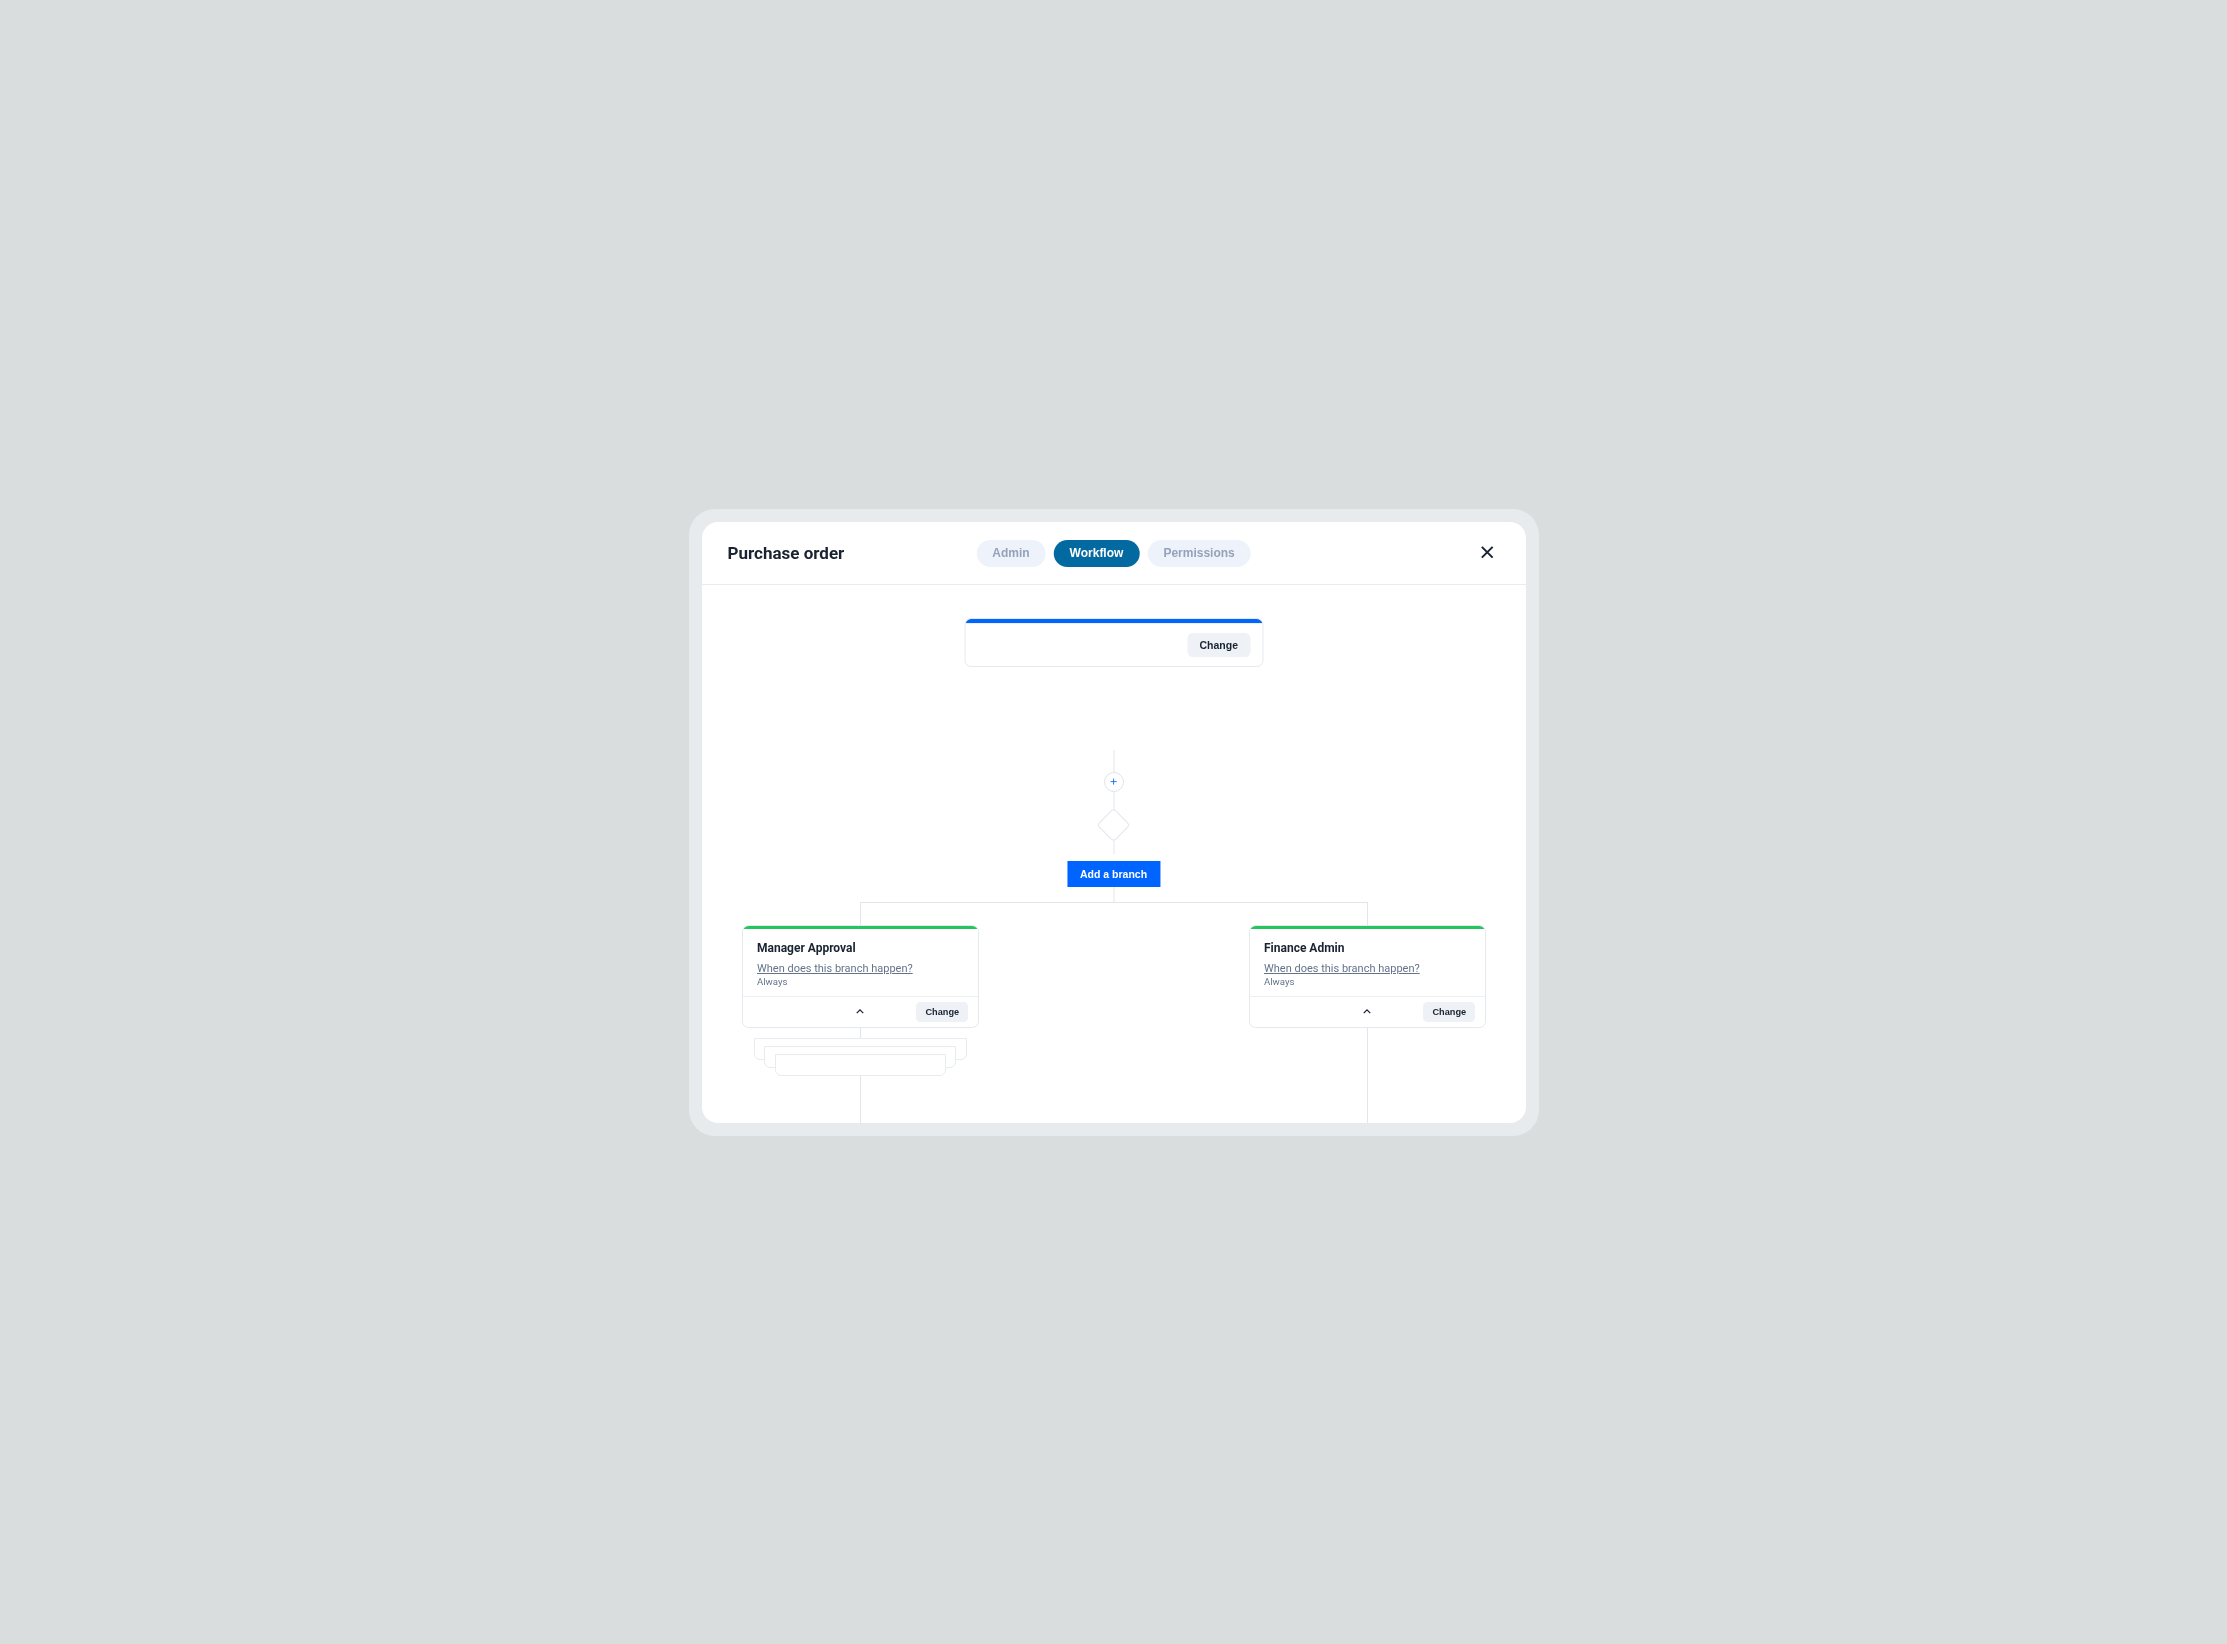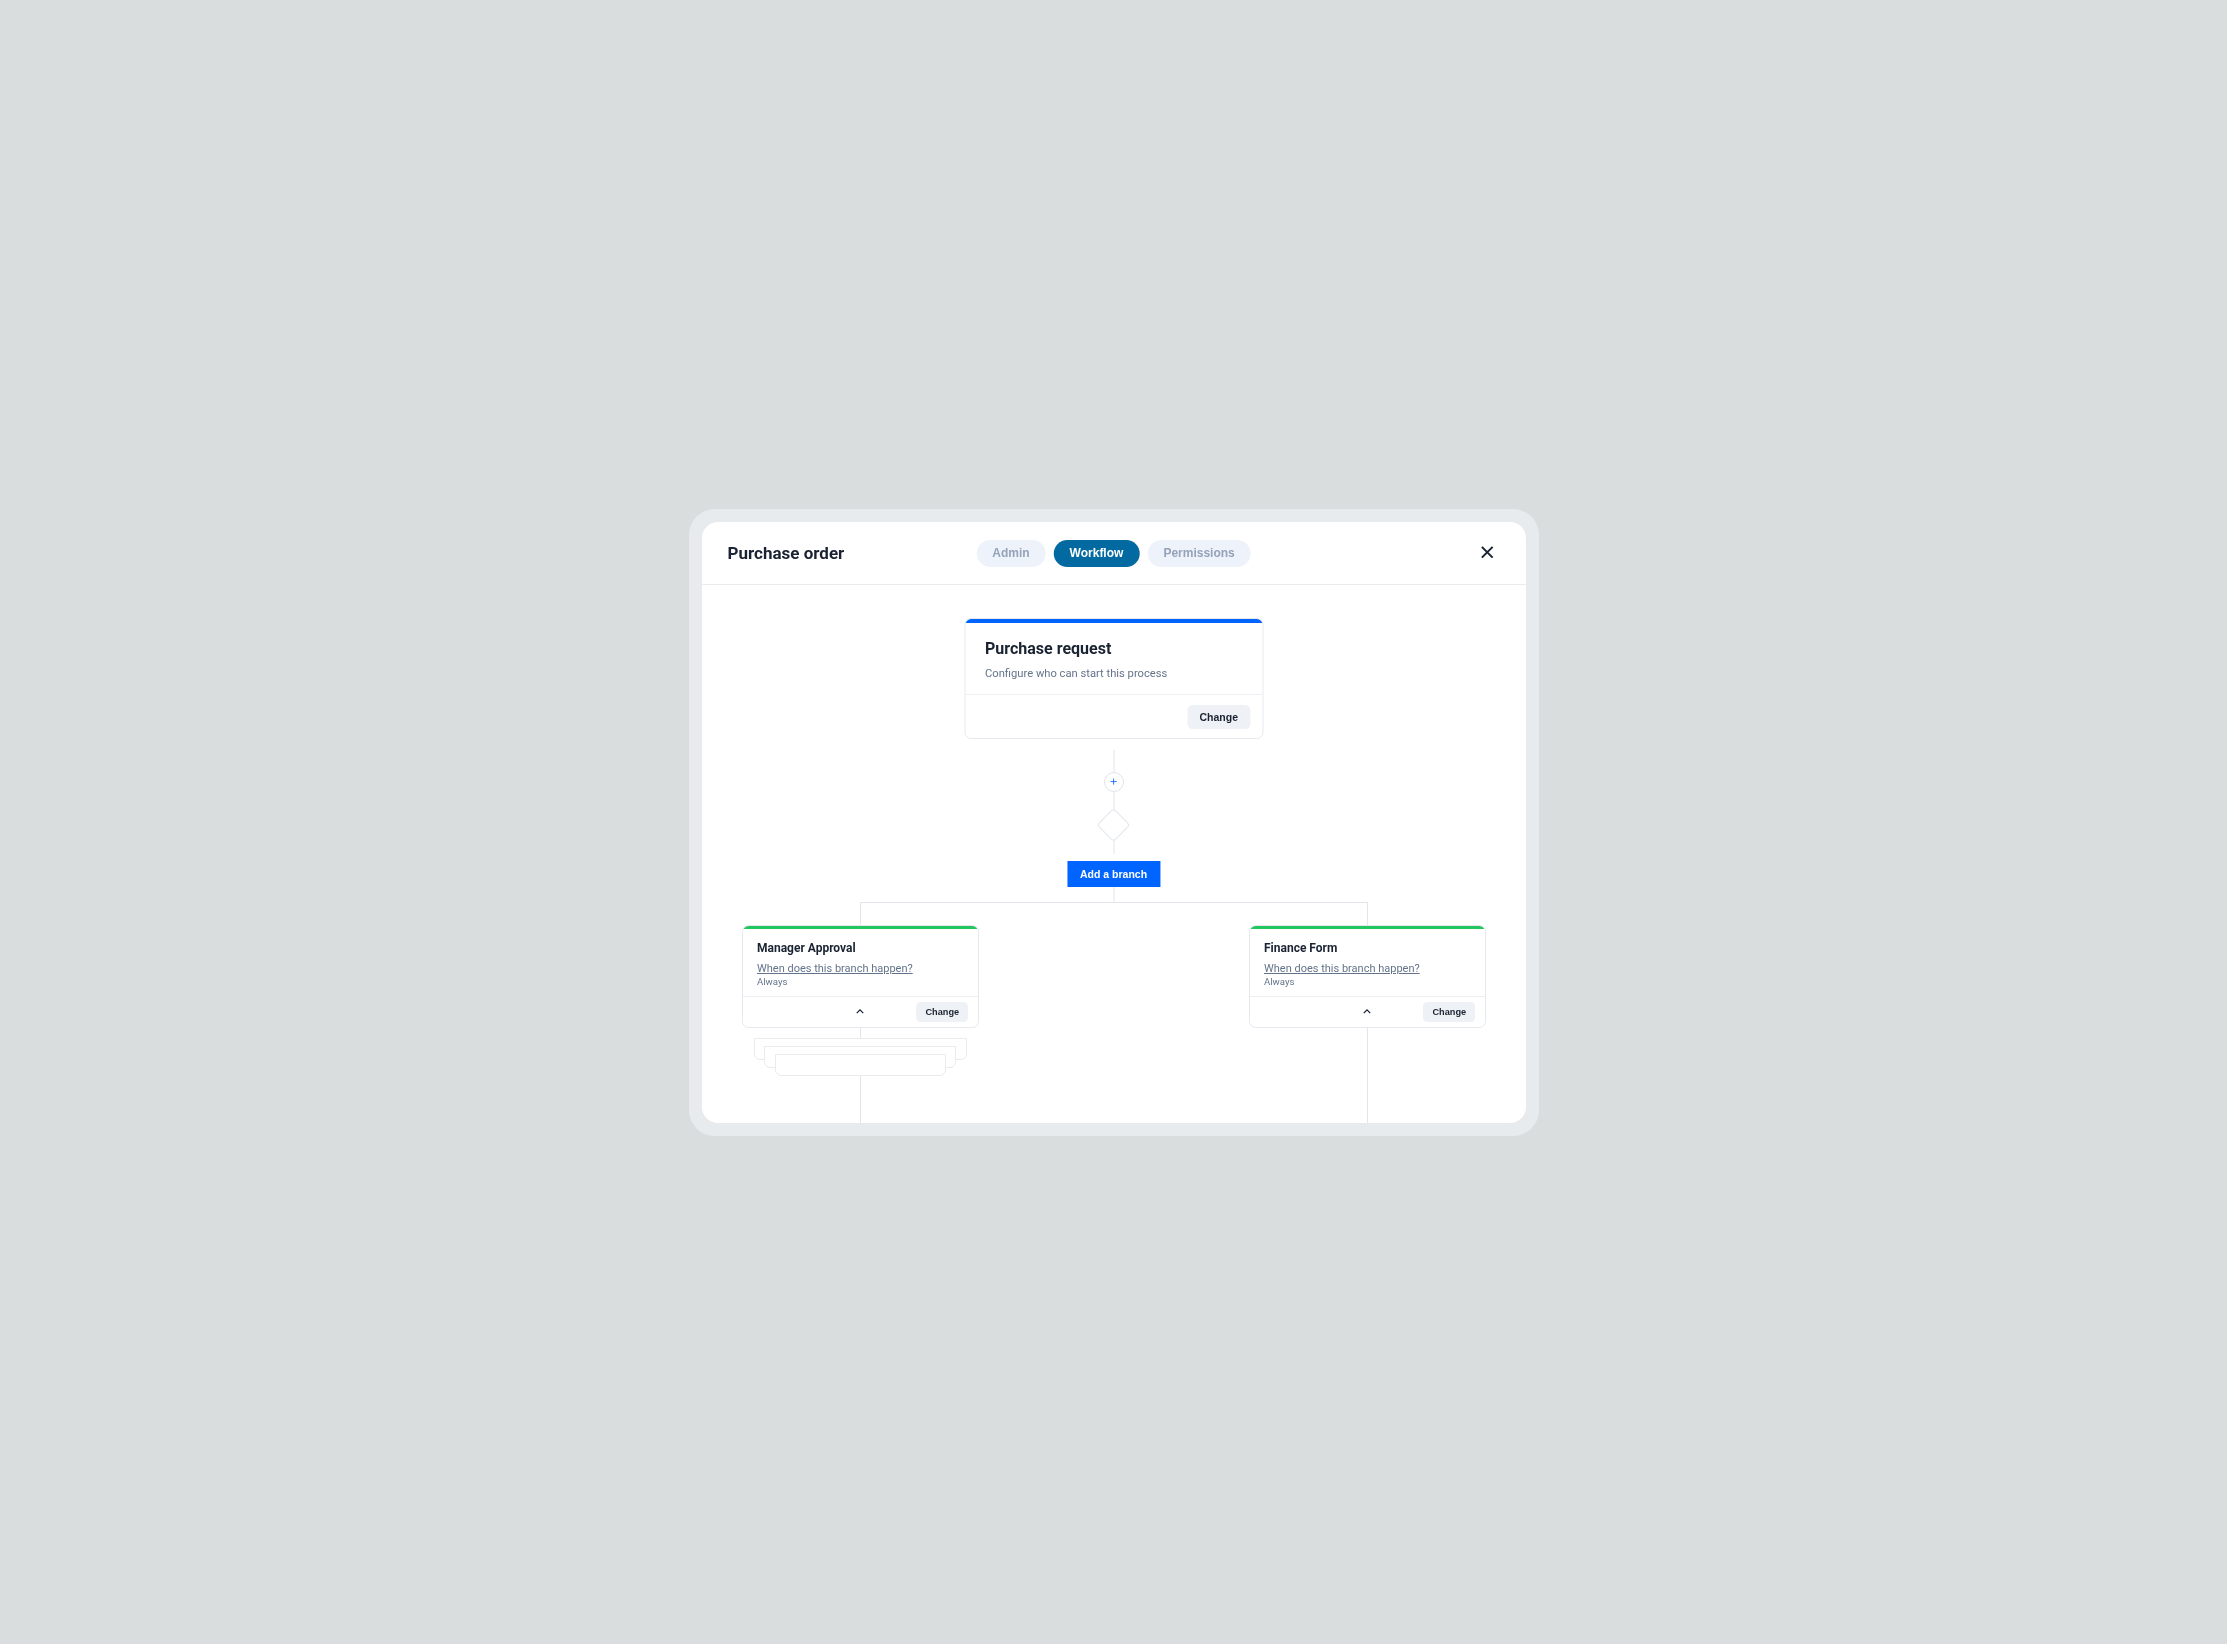--- a/index.html
+++ b/index.html
@@ -283,24 +283,20 @@
         <svg viewBox="0 0 24 24" fill="none">
           <path d="M5 5 L19 19 M19 5 L5 19"></path>
         </svg>
       </button>
     </div>
 
     <div class="canvas">
 
       <div class="start-card">
         <div class="card-accent-blue"></div>
-        <div class="card-body">
-          <div class="card-title">Purchase request</div>
-          <div class="card-sub">Configure who can start this process</div>
-        </div>
         <div class="card-footer">
           <button class="btn-secondary">Change</button>
         </div>
       </div>
 
       <div class="line v line1"></div>
       <div class="line v line2"></div>
 
       <button class="plus-node">
         <svg viewBox="0 0 24 24" fill="none">
@@ -337,21 +333,21 @@
 
       <div class="stack">
         <div class="s s1"></div>
         <div class="s s2"></div>
         <div class="s s3"></div>
       </div>
 
       <div class="branch-card branch-right">
         <div class="card-accent-green"></div>
         <div class="branch-body">
-          <div class="branch-title">Finance Form</div>
+          <div class="branch-title">Finance Admin</div>
           <div class="branch-q">When does this branch happen?</div>
           <div class="branch-a">Always</div>
         </div>
         <div class="branch-footer">
           <span class="chevron-center">
             <svg viewBox="0 0 24 24" fill="none">
               <path d="M6 15 L12 9 L18 15"></path>
             </svg>
           </span>
           <button class="btn-change-sm">Change</button>

